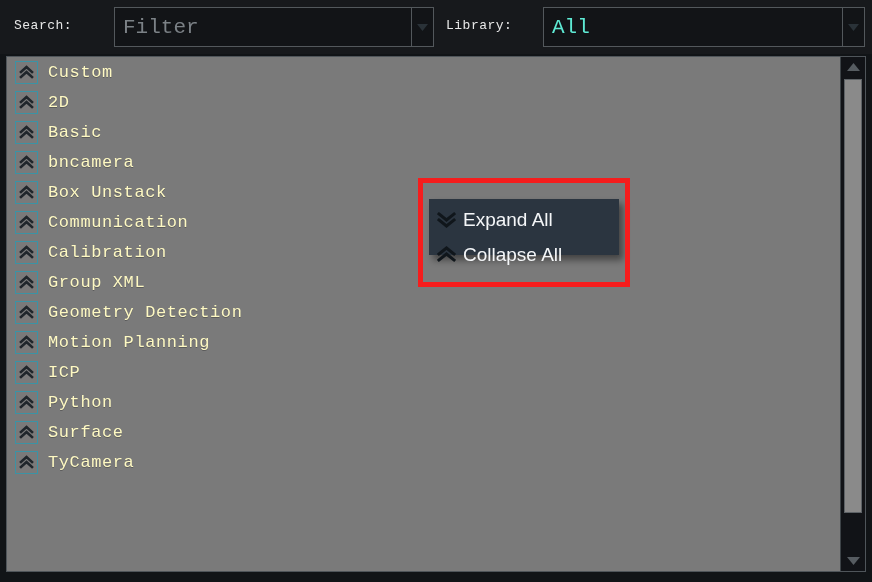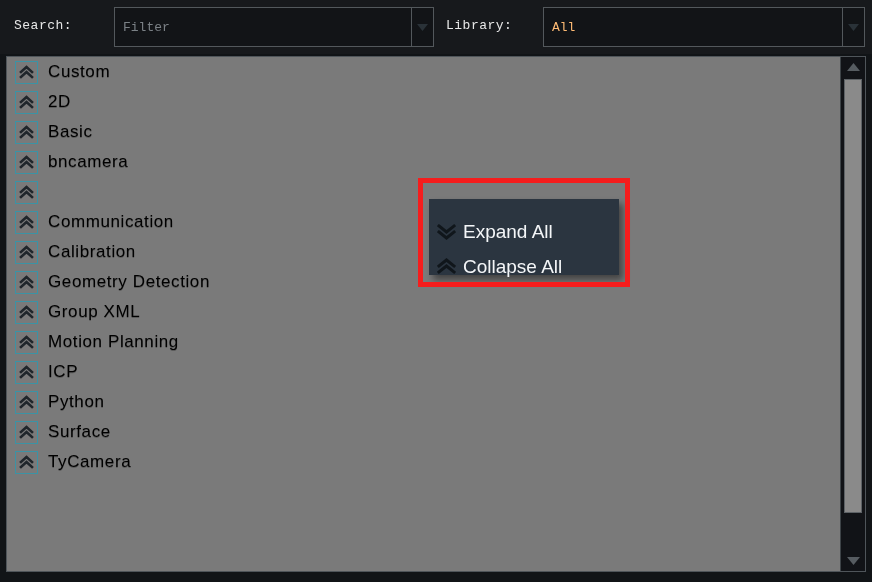--- a/index.html
+++ b/index.html
@@ -44,27 +44,27 @@
     align-items: stretch;
   }
   #search-combo  { left: 114px;  width: 320px; }
   #library-combo { left: 543px;  width: 322px; }
 
   .combo-value {
     flex: 1 1 auto;
     display: flex;
     align-items: center;
     padding-left: 8px;
-    font-size: 13px;
+    font-size: 21px;
     font-family: "Liberation Mono", "DejaVu Sans Mono", monospace;
     white-space: nowrap;
     overflow: hidden;
   }
   .combo-value.placeholder { color: #7b8186; }
-  .combo-value.filled      { color: #fdba74; }
+  .combo-value.filled      { color: #5eead4; }
 
   .combo-arrow {
     flex: 0 0 21px;
     border-left: 1px solid #53585c;
     display: flex;
     align-items: center;
     justify-content: center;
   }
   .combo-arrow svg { display: block; }
 
@@ -98,23 +98,23 @@
     box-sizing: border-box;
     border: 1px solid #3b93a5;
     background: #7a7a7a;
     display: flex;
     align-items: center;
     justify-content: center;
     margin-right: 10px;
   }
   .tree-icon svg { display: block; }
   .tree-label {
-    font-family: Liberation Sans, sans-serif;
+    font-family: Liberation Mono, monospace;
     font-size: 17px;
-    color: #000000;
+    color: #fef9c3;
     letter-spacing: 0.6px;
     white-space: nowrap;
     text-shadow: 0 1px 0 rgba(0,0,0,0.25);
   }
 
   
   #list-scrollbar {
     position: absolute;
     right: 0; top: 0;
     width: 25px; height: 514px;
@@ -151,25 +151,25 @@
     position: absolute;
     left: 418px; top: 178px;
     width: 212px; height: 109px;
     border: 5px solid #f51d1d;
     box-sizing: border-box;
     pointer-events: none;
   }
   #context-menu {
     position: absolute;
     left: 429px; top: 199px;
-    width: 190px; height: 76px;
+    width: 190px; height: 56px;
     background: #2b3540;
     box-shadow: 4px 5px 7px rgba(0,0,0,0.45);
     box-sizing: border-box;
-    padding-top: 15px;
+    padding-top: 3px;
   }
   .menu-item {
     height: 35px;
     display: flex;
     align-items: center;
   }
   .menu-icon {
     flex: 0 0 34px;
     display: flex;
     align-items: center;
@@ -255,20 +255,21 @@
         </span>
         <span class="tree-label">bncamera</span>
       </div>
       <div class="tree-row">
         <span class="tree-icon">
           <svg width="15" height="14" viewBox="0 0 15 14">
             <polyline points="2,7 7.5,2 13,7" fill="none" stroke="#20262b" stroke-width="2.6" stroke-linecap="square"></polyline>
             <polyline points="2,12 7.5,7 13,12" fill="none" stroke="#20262b" stroke-width="2.6" stroke-linecap="square"></polyline>
           </svg>
         </span>
+        <span class="tree-label">Box Unstack</span>
       </div>
       <div class="tree-row">
         <span class="tree-icon">
           <svg width="15" height="14" viewBox="0 0 15 14">
             <polyline points="2,7 7.5,2 13,7" fill="none" stroke="#20262b" stroke-width="2.6" stroke-linecap="square"></polyline>
             <polyline points="2,12 7.5,7 13,12" fill="none" stroke="#20262b" stroke-width="2.6" stroke-linecap="square"></polyline>
           </svg>
         </span>
         <span class="tree-label">Communication</span>
       </div>
@@ -281,30 +282,30 @@
         </span>
         <span class="tree-label">Calibration</span>
       </div>
       <div class="tree-row">
         <span class="tree-icon">
           <svg width="15" height="14" viewBox="0 0 15 14">
             <polyline points="2,7 7.5,2 13,7" fill="none" stroke="#20262b" stroke-width="2.6" stroke-linecap="square"></polyline>
             <polyline points="2,12 7.5,7 13,12" fill="none" stroke="#20262b" stroke-width="2.6" stroke-linecap="square"></polyline>
           </svg>
         </span>
+        <span class="tree-label">Group XML</span>
+      </div>
+      <div class="tree-row">
+        <span class="tree-icon">
+          <svg width="15" height="14" viewBox="0 0 15 14">
+            <polyline points="2,7 7.5,2 13,7" fill="none" stroke="#20262b" stroke-width="2.6" stroke-linecap="square"></polyline>
+            <polyline points="2,12 7.5,7 13,12" fill="none" stroke="#20262b" stroke-width="2.6" stroke-linecap="square"></polyline>
+          </svg>
+        </span>
         <span class="tree-label">Geometry Detection</span>
-      </div>
-      <div class="tree-row">
-        <span class="tree-icon">
-          <svg width="15" height="14" viewBox="0 0 15 14">
-            <polyline points="2,7 7.5,2 13,7" fill="none" stroke="#20262b" stroke-width="2.6" stroke-linecap="square"></polyline>
-            <polyline points="2,12 7.5,7 13,12" fill="none" stroke="#20262b" stroke-width="2.6" stroke-linecap="square"></polyline>
-          </svg>
-        </span>
-        <span class="tree-label">Group XML</span>
       </div>
       <div class="tree-row">
         <span class="tree-icon">
           <svg width="15" height="14" viewBox="0 0 15 14">
             <polyline points="2,7 7.5,2 13,7" fill="none" stroke="#20262b" stroke-width="2.6" stroke-linecap="square"></polyline>
             <polyline points="2,12 7.5,7 13,12" fill="none" stroke="#20262b" stroke-width="2.6" stroke-linecap="square"></polyline>
           </svg>
         </span>
         <span class="tree-label">Motion Planning</span>
       </div>

